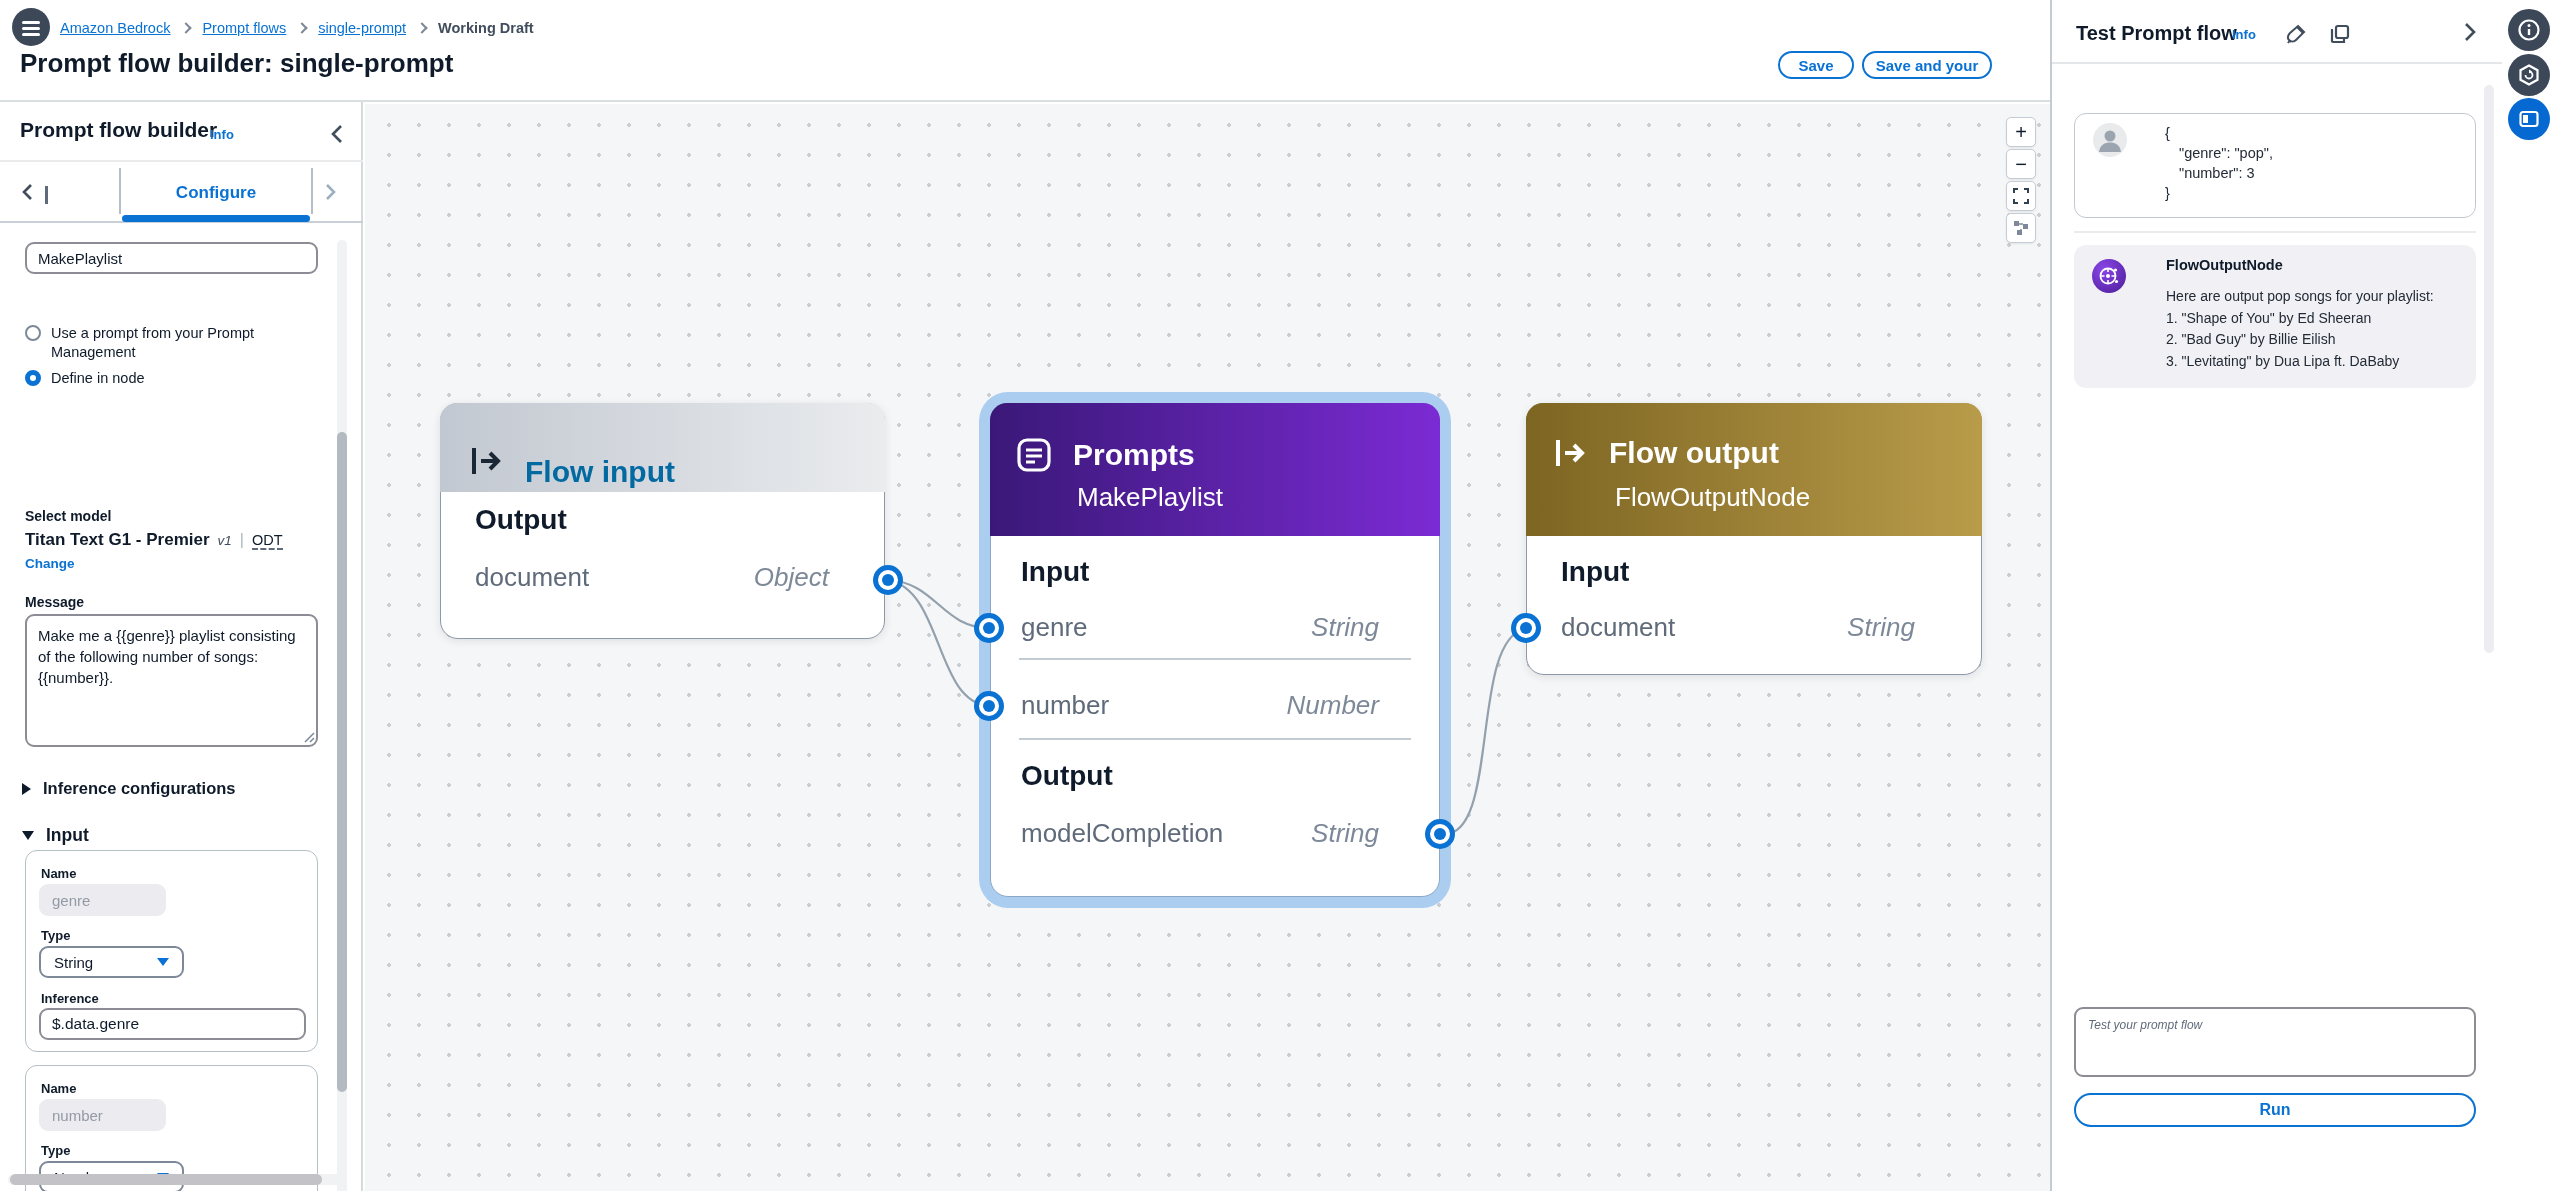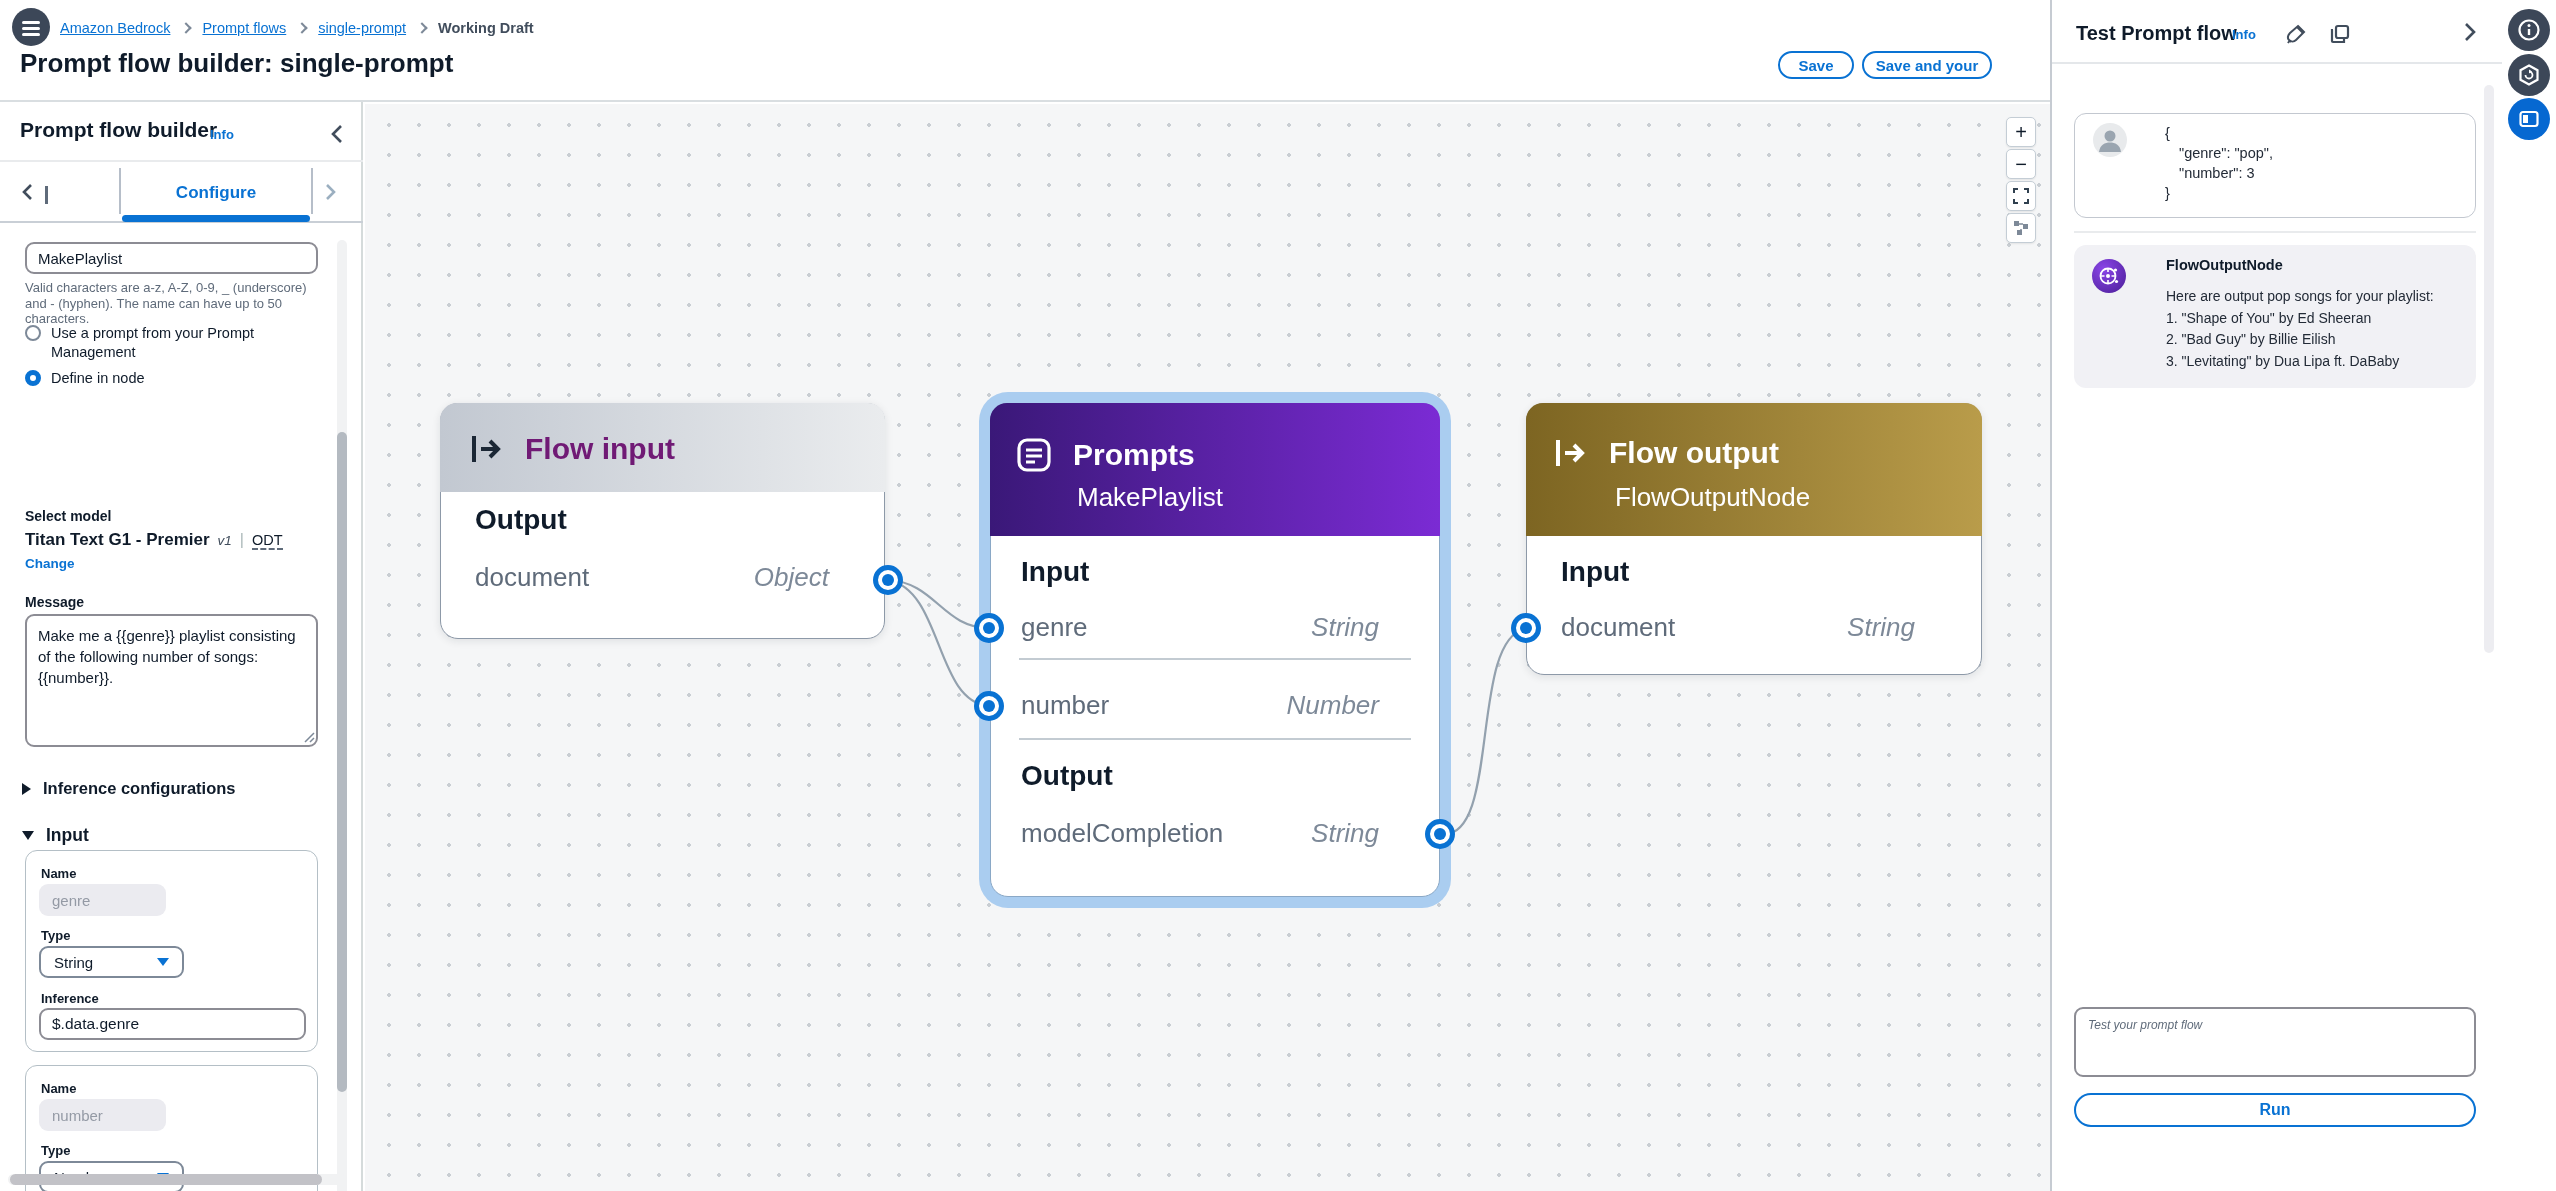--- a/index.html
+++ b/index.html
@@ -172,21 +172,20 @@
         <svg width="24" height="24" viewBox="0 0 24 24">
             <path d="M9 5 L16 12 L9 19" fill="none" stroke="#9bafc0" stroke-width="2.6"></path>
           </svg>
       </span>
       <div class="tab-hair"></div>
       <div class="tab-underline"></div>
     </div>
 
     <div class="sb-scroll">
       <input class="inp name-input abs" value="MakePlaylist" style="">
-      <div class="hint">Valid characters are a-z, A-Z, 0-9, _ (underscore) and - (hyphen). The name can have up to 50 characters.</div>
 
       <div class="radio-row" style="top:100px;">
         <span class="radio off"></span>
         <span class="radio-label">Use a prompt from your Prompt Management</span>
       </div>
       <div class="radio-row" style="top:145px;">
         <span class="radio on"></span>
         <span class="radio-label">Define in node</span>
       </div>
 
@@ -252,21 +251,21 @@
       <path d="M 1076 730 C 1136 738, 1104 536, 1160 525" fill="none" stroke="#93a1ae" stroke-width="2.2"></path>
     </svg>
 
     <div class="node node-fi">
       <div class="node-hd fi-hd"></div>
       <div class="node-hd-row" style="left:28px; top:28px;">
         <svg width="36" height="34" viewBox="0 0 36 34">
           <path d="M5 4 V30" stroke="#1b2735" stroke-width="4"></path>
           <path d="M12 17 H28 M21 9 L29 17 L21 25" fill="none" stroke="#1b2735" stroke-width="4"></path>
         </svg>
-        <span class="n-title" style="color:#701a75;">Flow input</span>
+        <span class="n-title" style="color:#0369a1;margin-top:23px;">Flow input</span>
       </div>
       <span class="n-sect" style="left:34px; top:100px;">Output</span>
       <span class="n-var" style="left:34px; top:158px;">document</span>
       <span class="n-type" style="right:55px; top:158px;">Object</span>
     </div>
 
     <div class="node node-pr">
       <div class="node-hd pr-hd"></div>
       <div class="node-hd-row" style="left:24px; top:32px;">
         <svg width="38" height="38" viewBox="0 0 38 38">

